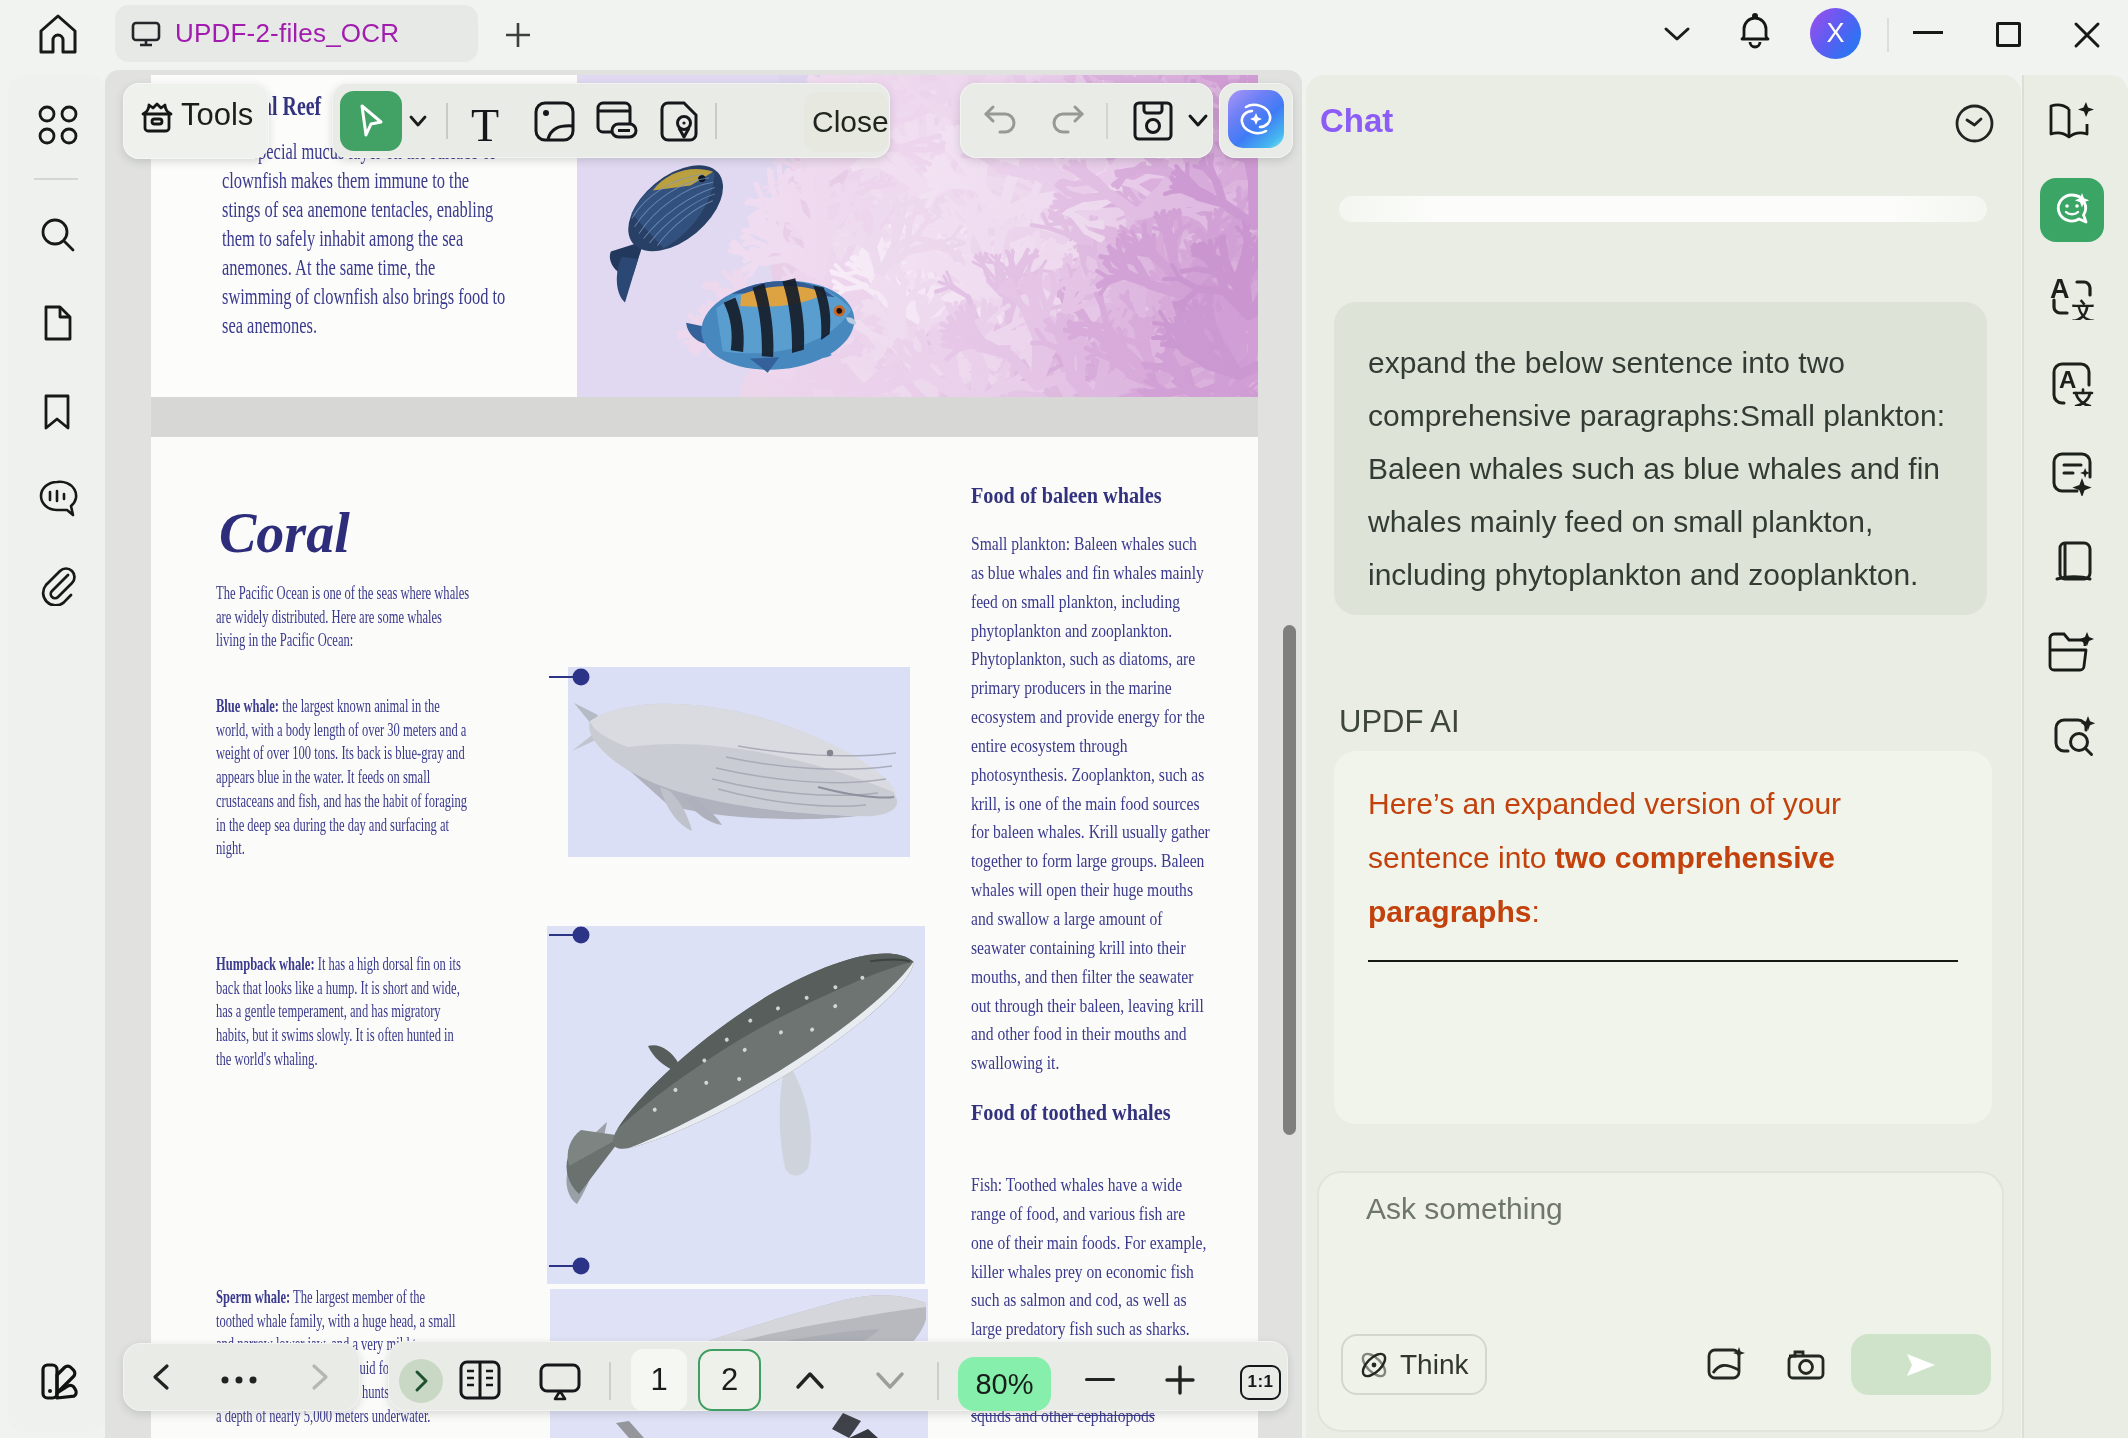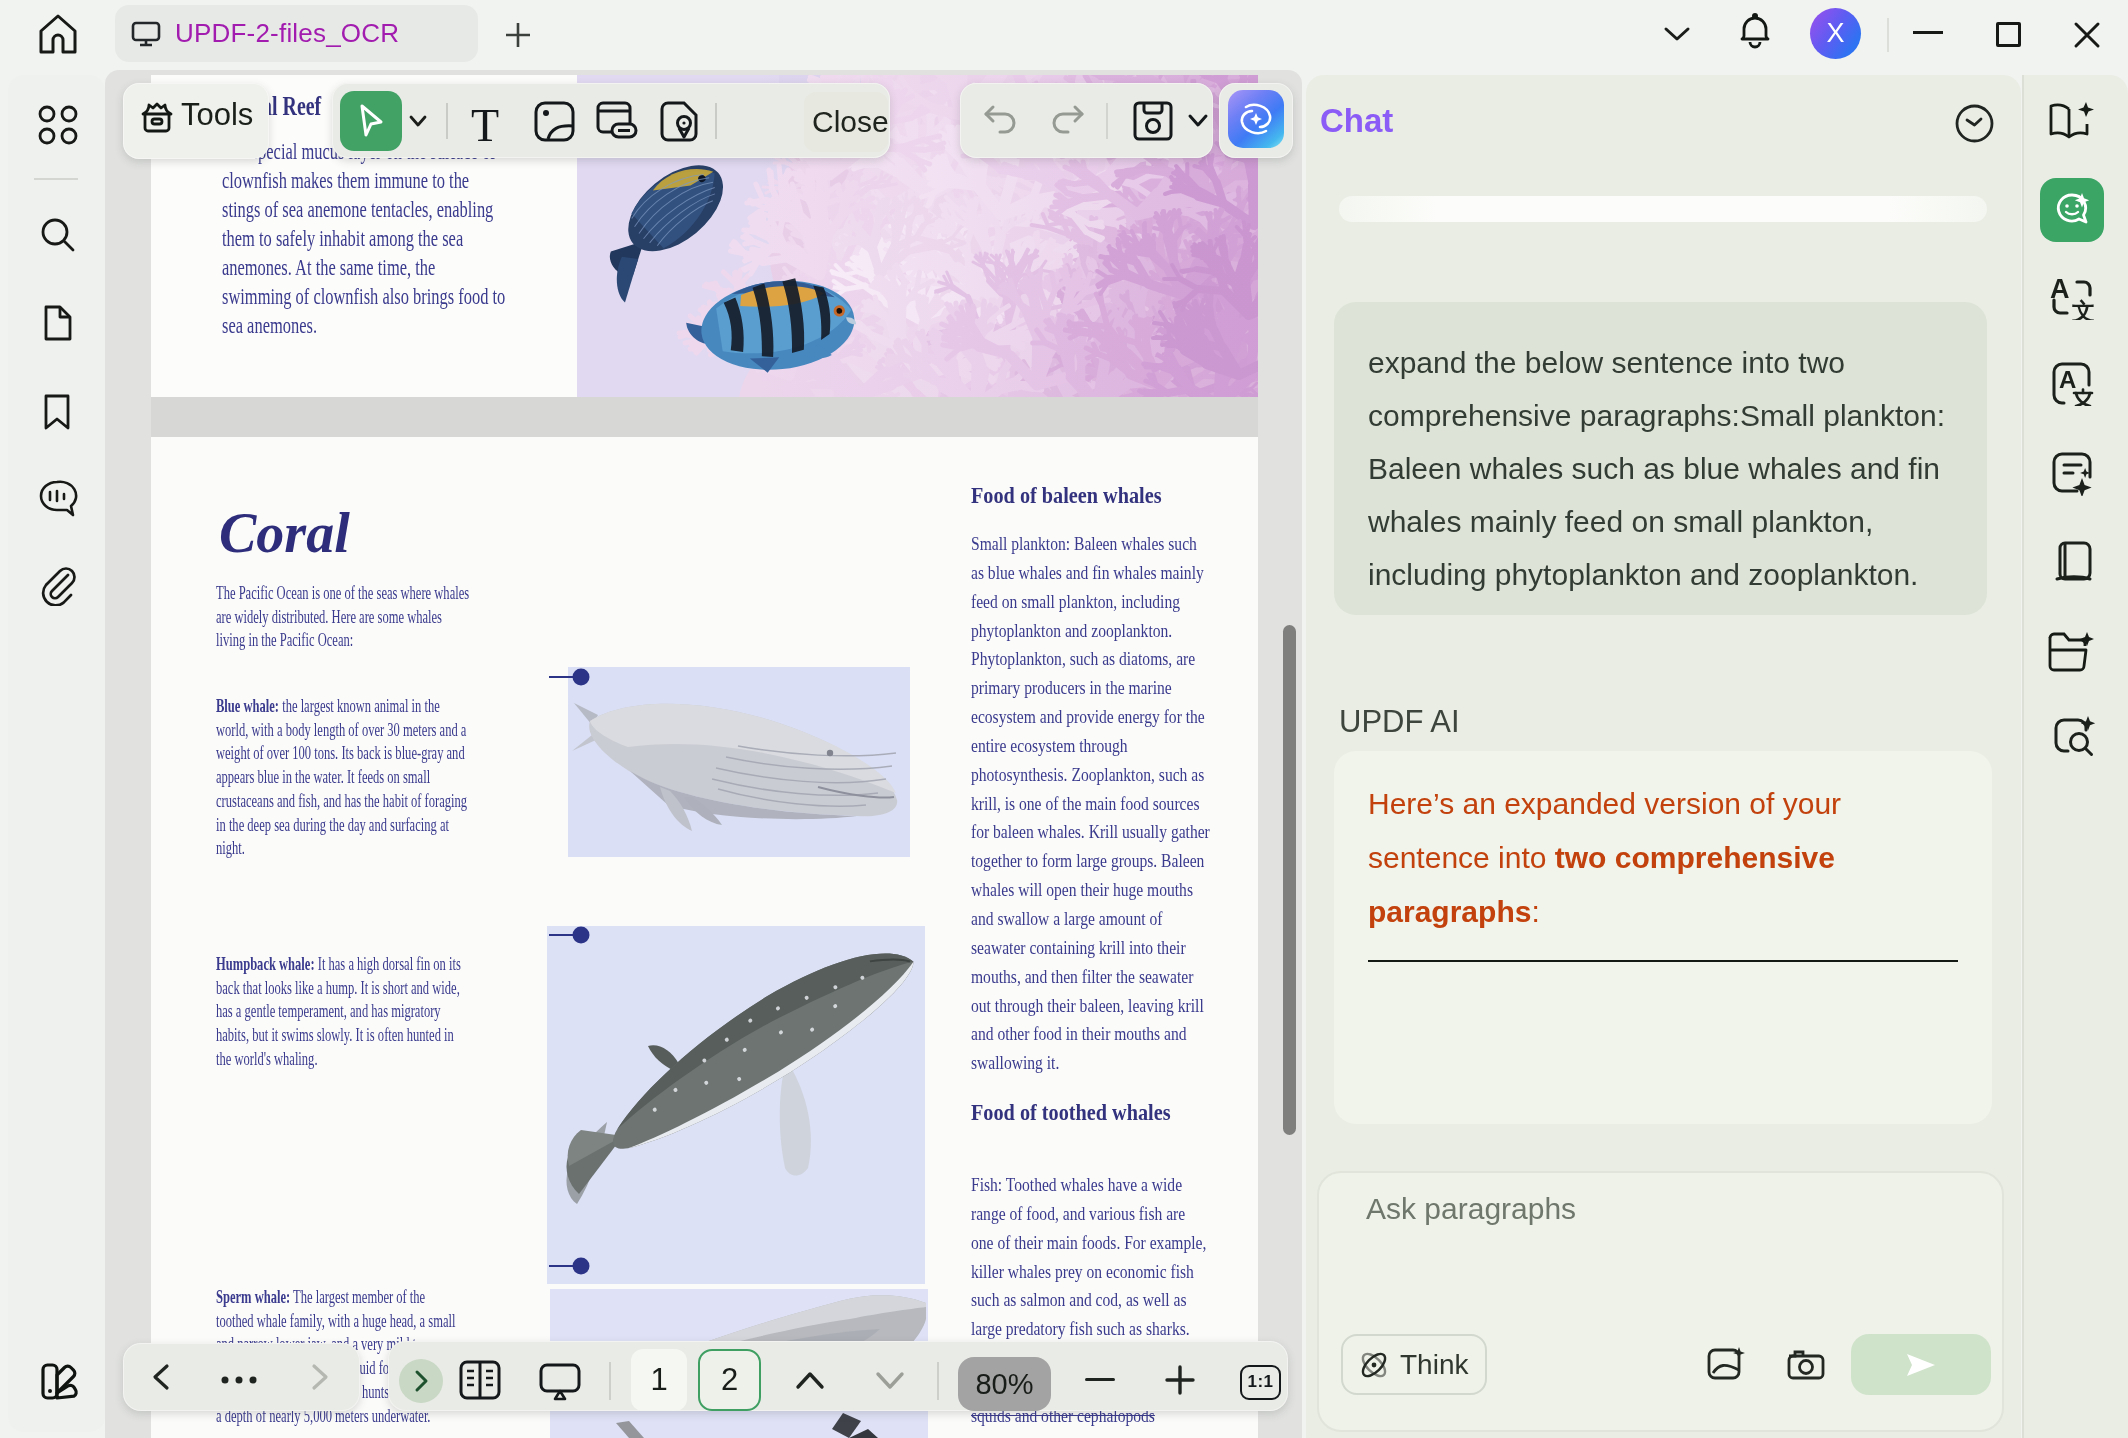--- a/index.html
+++ b/index.html
@@ -650,21 +650,21 @@
     <svg width="32" height="24" viewBox="0 0 32 24">
       <path d="M4 19 L16 6 L28 19" fill="none" stroke="#202420" stroke-width="3.4" stroke-linecap="round" stroke-linejoin="round"></path>
     </svg>
   </div>
 <div class="abs" style="left:874px;top:1369px;">
     <svg width="32" height="24" viewBox="0 0 32 24">
       <path d="M4 5 L16 18 L28 5" fill="none" stroke="#9b9f98" stroke-width="3.4" stroke-linecap="round" stroke-linejoin="round"></path>
     </svg>
   </div>
 <div class="abs" style="left:937px;top:1362px;width:2px;height:38px;background:#cdd0ca;"></div>
-<div class="abs" style="left:958px;top:1357px;width:93px;height:54px;background:#a3a3a3;border-radius:16px;text-align:center;line-height:54px;font-size:29px;color:#191d19;">80%</div>
+<div class="abs" style="left:958px;top:1357px;width:93px;height:54px;background:#86efac;border-radius:16px;text-align:center;line-height:54px;font-size:29px;color:#191d19;">80%</div>
 <div class="abs" style="left:1085px;top:1378px;width:30px;height:3.4px;background:#202420;border-radius:2px;"></div>
 <div class="abs" style="left:1164px;top:1364px;">
     <svg width="32" height="32" viewBox="0 0 32 32">
       <path d="M16 3 v26 M3 16 h26" stroke="#202420" stroke-width="3.4" stroke-linecap="round"></path>
     </svg>
   </div>
 <div class="abs" style="left:1240px;top:1365px;width:41px;height:35px;border:2.8px solid #14181a;border-radius:9px;text-align:center;line-height:30px;font-size:17px;font-weight:bold;color:#14181a;letter-spacing:0.5px;">1:1</div>
 
 <div class="abs" id="chat"></div>
 <div class="abs" style="left:1320px;top:102px;font-size:33px;font-weight:bold;color:#8b5cf6;">Chat</div>
@@ -676,21 +676,21 @@
   </div>
 <div class="abs" style="left:1339px;top:196px;width:648px;height:26px;border-radius:13px;background:linear-gradient(90deg,rgba(252,253,250,0.55),#fcfdfa 15%,#fcfdfa 85%,rgba(252,253,250,0.55));"></div>
 <div class="abs" style="left:1334px;top:302px;width:653px;height:313px;background:#dde3d6;border-radius:22px;"></div>
 <div class="abs" style="left:1368px;top:336px;font-size:30px;line-height:53px;color:#333c34;">expand the below sentence into two<br>comprehensive paragraphs:Small plankton:<br>Baleen whales such as blue whales and fin<br>whales mainly feed on small plankton,<br>including phytoplankton and zooplankton.</div>
 <div class="abs" style="left:1339px;top:704px;font-size:31px;color:#3d453c;">UPDF AI</div>
 <div class="abs" style="left:1334px;top:751px;width:658px;height:373px;background:#f0f4ea;border-radius:22px;overflow:hidden;">
   <div style="position:absolute;left:34px;top:26px;font-size:30px;line-height:54px;color:#c2410c;">Here’s an expanded version of your<br>sentence into <b>two comprehensive<br>paragraphs</b>:</div>
   <div style="position:absolute;left:34px;top:209px;width:590px;height:2px;background:#151a15;"></div>
 </div>
 <div class="abs" style="left:1317px;top:1171px;width:687px;height:261px;background:#eef2e8;border:2px solid #e0e4da;border-radius:24px;"></div>
-<div class="abs" style="left:1366px;top:1192px;font-size:30px;color:#6f776c;">Ask paragraphs</div>
+<div class="abs" style="left:1366px;top:1192px;font-size:30px;color:#6f776c;">Ask something</div>
 <div class="abs" style="left:1341px;top:1334px;width:146px;height:61px;border:2px solid #d3d8cf;border-radius:16px;background:#eef2e8;"></div>
 <div class="abs" style="left:1357px;top:1348px;">
     <svg width="34" height="34" viewBox="0 0 34 34">
       <ellipse cx="17" cy="17" rx="14" ry="7" fill="none" stroke="#23282288" stroke-width="2.4" transform="rotate(45 17 17)"></ellipse>
       <ellipse cx="17" cy="17" rx="14" ry="7" fill="none" stroke="#232822" stroke-width="2.4" transform="rotate(-45 17 17)"></ellipse>
       <circle cx="17" cy="17" r="2.4" fill="#232822"></circle>
     </svg>
   </div>
 <div class="abs" style="left:1400px;top:1349px;font-size:28px;color:#2f372e;">Think</div>
 <div class="abs" style="left:1706px;top:1343px;">

